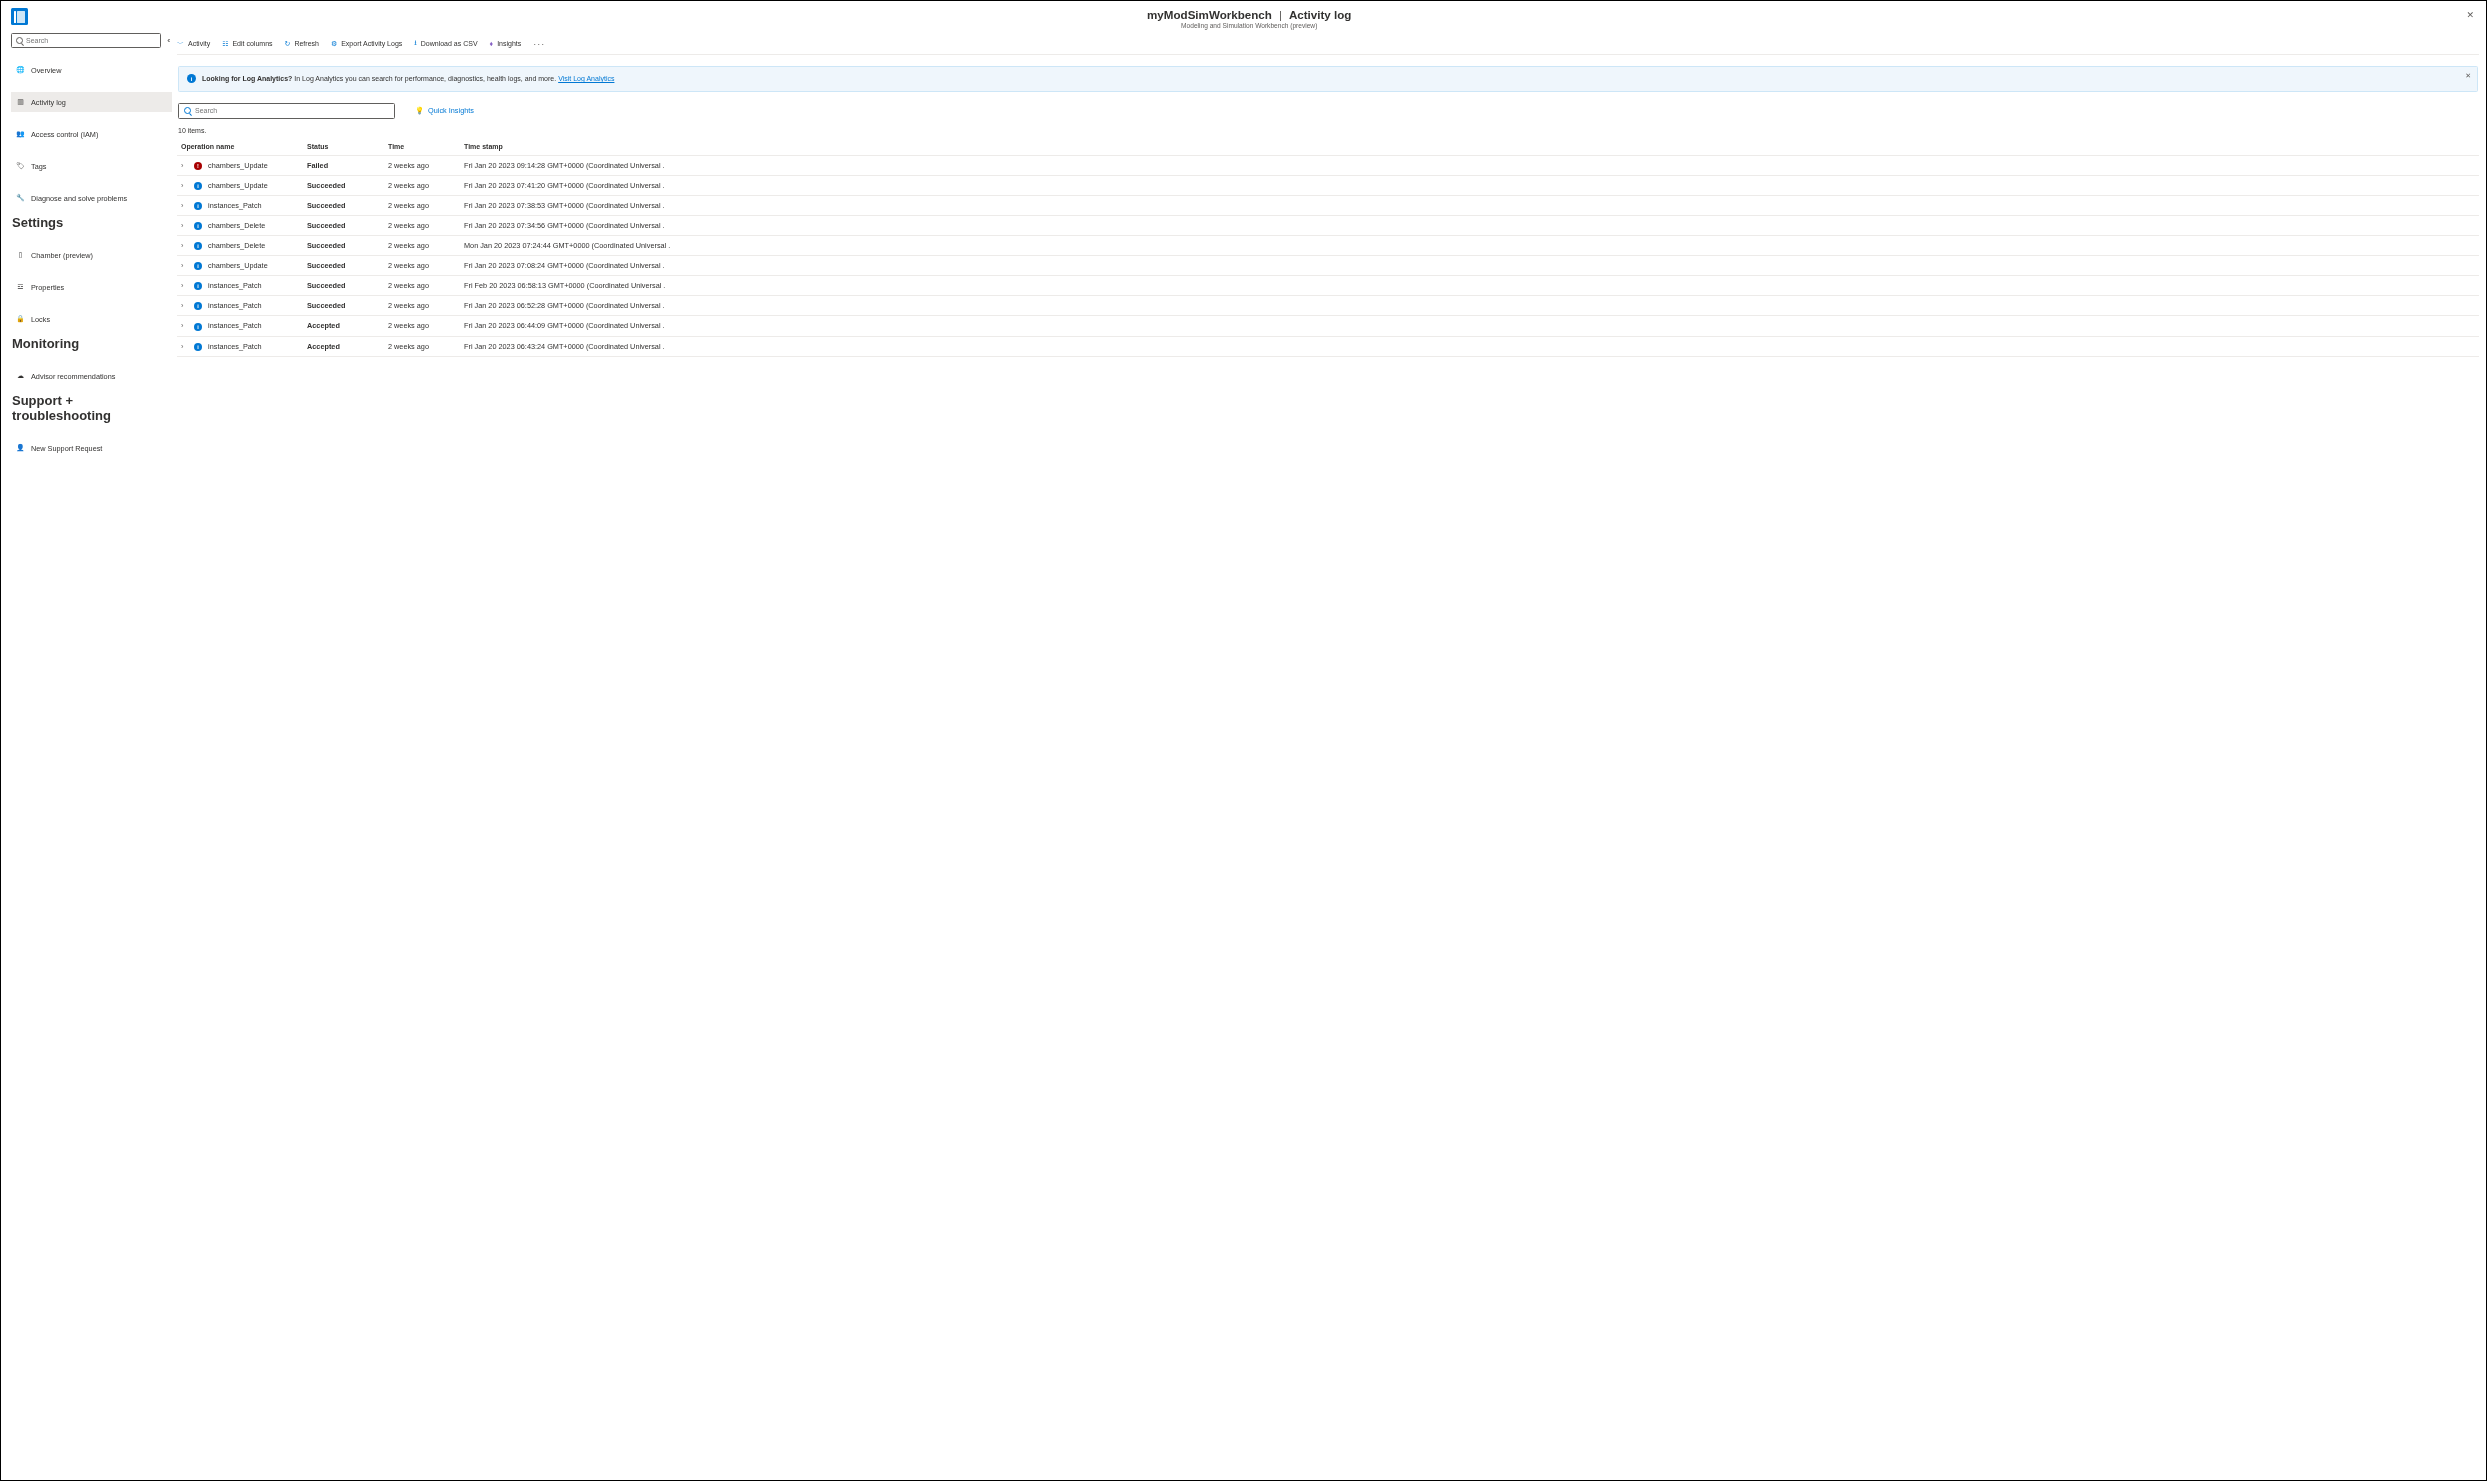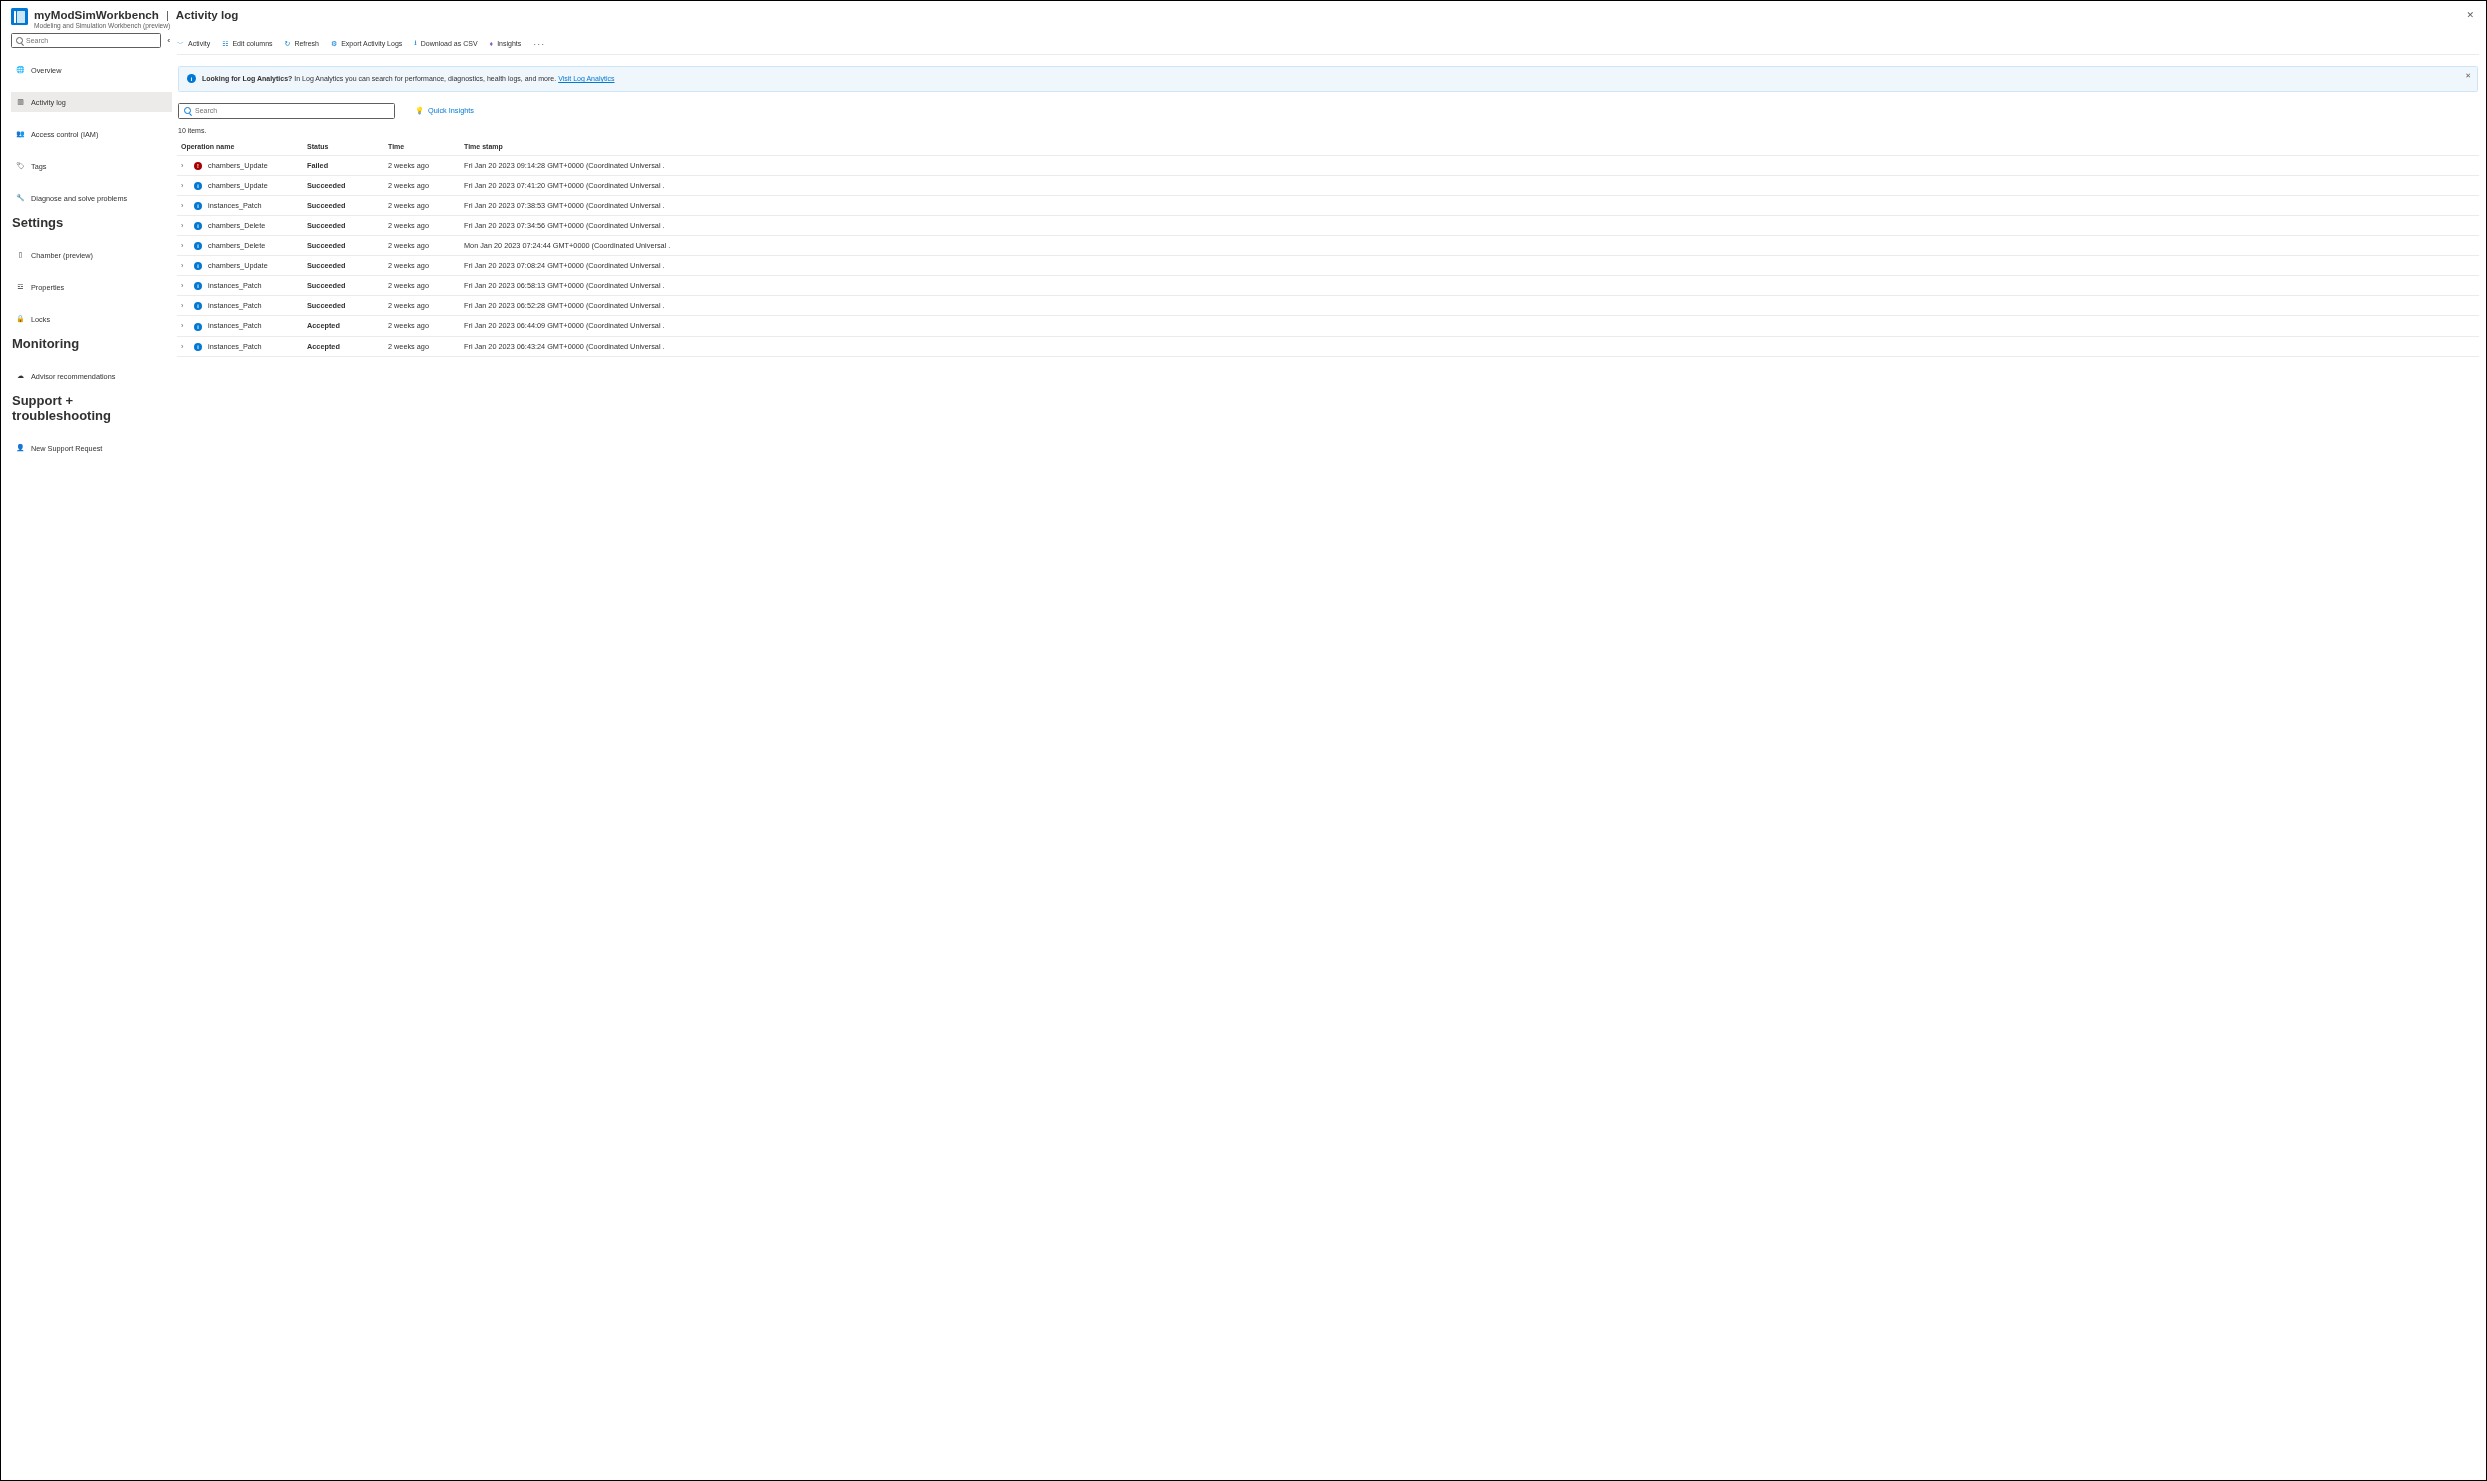--- a/index.html
+++ b/index.html
@@ -4,21 +4,21 @@
 <style>
 * { box-sizing: border-box; margin: 0; padding: 0; }
 body { font-family: "Segoe UI", Arial, sans-serif; font-size: 7px; color: #323130; background: #fff; }
 .blade { border: 0.5px solid #000; width: 100%; height: 100vh; display: flex; flex-direction: column; overflow: hidden; }
 
 
 .header { display: flex; align-items: flex-start; padding: 7px 10px 4px 10px; }
 .header-icon { width: 17px; height: 17px; background: #0078d4; border-radius: 1.5px; position: relative; margin-right: 6px; flex-shrink: 0; }
 .header-icon::after { content: ""; position: absolute; left: 3px; top: 2.5px; width: 1.5px; height: 12px; background: #fff; border-radius: 0.5px; }
 .header-icon::before { content: ""; position: absolute; left: 6px; top: 2.5px; width: 8px; height: 12px; background: #cde6f7; border-radius: 0.5px; }
-.header-titles { flex: 1; }
+.header-titles { flex: 1; text-align: center; }
 .header-title { font-size: 11.6px; font-weight: 600; }
 .header-title .sep { font-weight: 300; color: #605e5c; padding: 0 4px; }
 .header-subtitle { font-size: 6.6px; color: #605e5c; margin-top: 1px; }
 .close-x { font-size: 9px; color: #605e5c; cursor: pointer; padding: 2px; }
 
 
 .body { display: flex; flex: 1; overflow: hidden; }
 
 
 .sidebar { width: 171px; border-right: none; padding: 0 0 0 10px; overflow-y: auto; flex-shrink: 0; }
@@ -283,21 +283,21 @@
      <td class="col-ts"><span>Fri Jan 20 2023 07:08:24 GMT+0000 (Coordinated Universal .</span></td>
               </tr>
               <tr>
                 <td class="col-op">
        <span class="row-expand">›</span>
        <span class="status-dot info">i</span>
        <span>instances_Patch</span>
      </td>
      <td class="col-status"><span>Succeeded</span></td>
      <td class="col-time"><span>2 weeks ago</span></td>
-     <td class="col-ts"><span>Fri Jan 20 2023 06:58:13 GMT+0000 (Coordinated Universal .</span></td>
+     <td class="col-ts"><span>Fri Feb 20 2023 06:58:13 GMT+0000 (Coordinated Universal .</span></td>
               </tr>
               <tr>
                 <td class="col-op">
        <span class="row-expand">›</span>
        <span class="status-dot info">i</span>
        <span>instances_Patch</span>
      </td>
      <td class="col-status"><span>Succeeded</span></td>
      <td class="col-time"><span>2 weeks ago</span></td>
      <td class="col-ts"><span>Fri Jan 20 2023 06:52:28 GMT+0000 (Coordinated Universal .</span></td>

